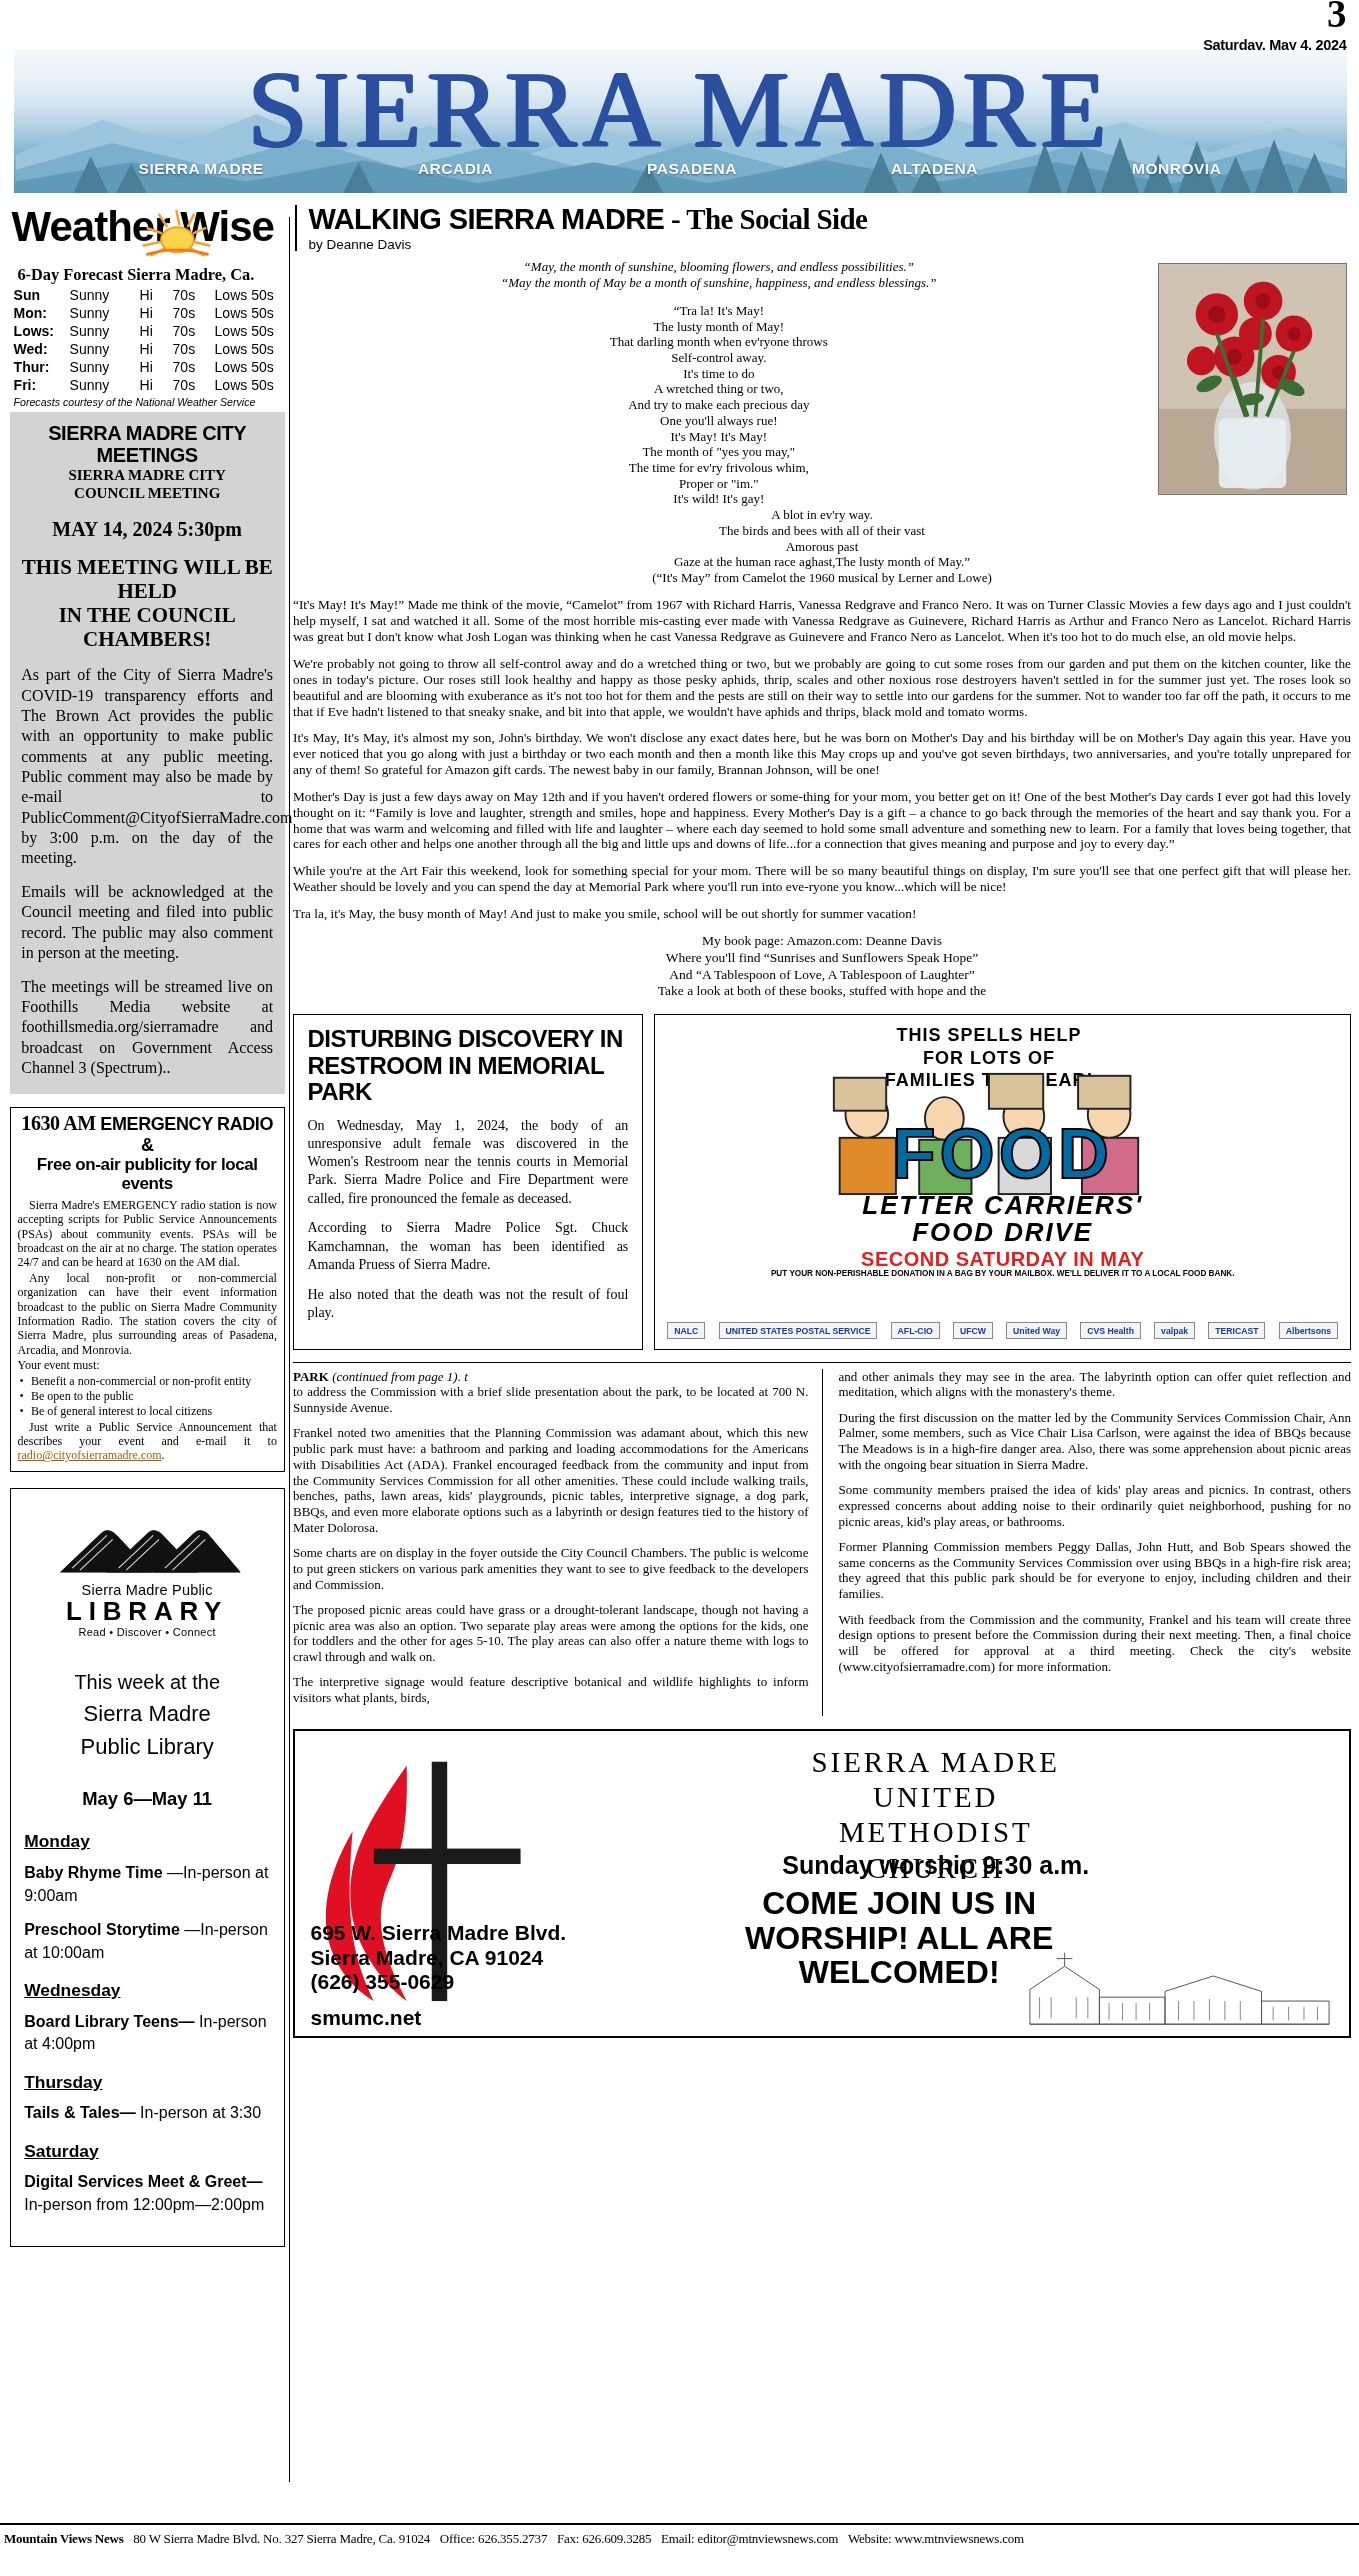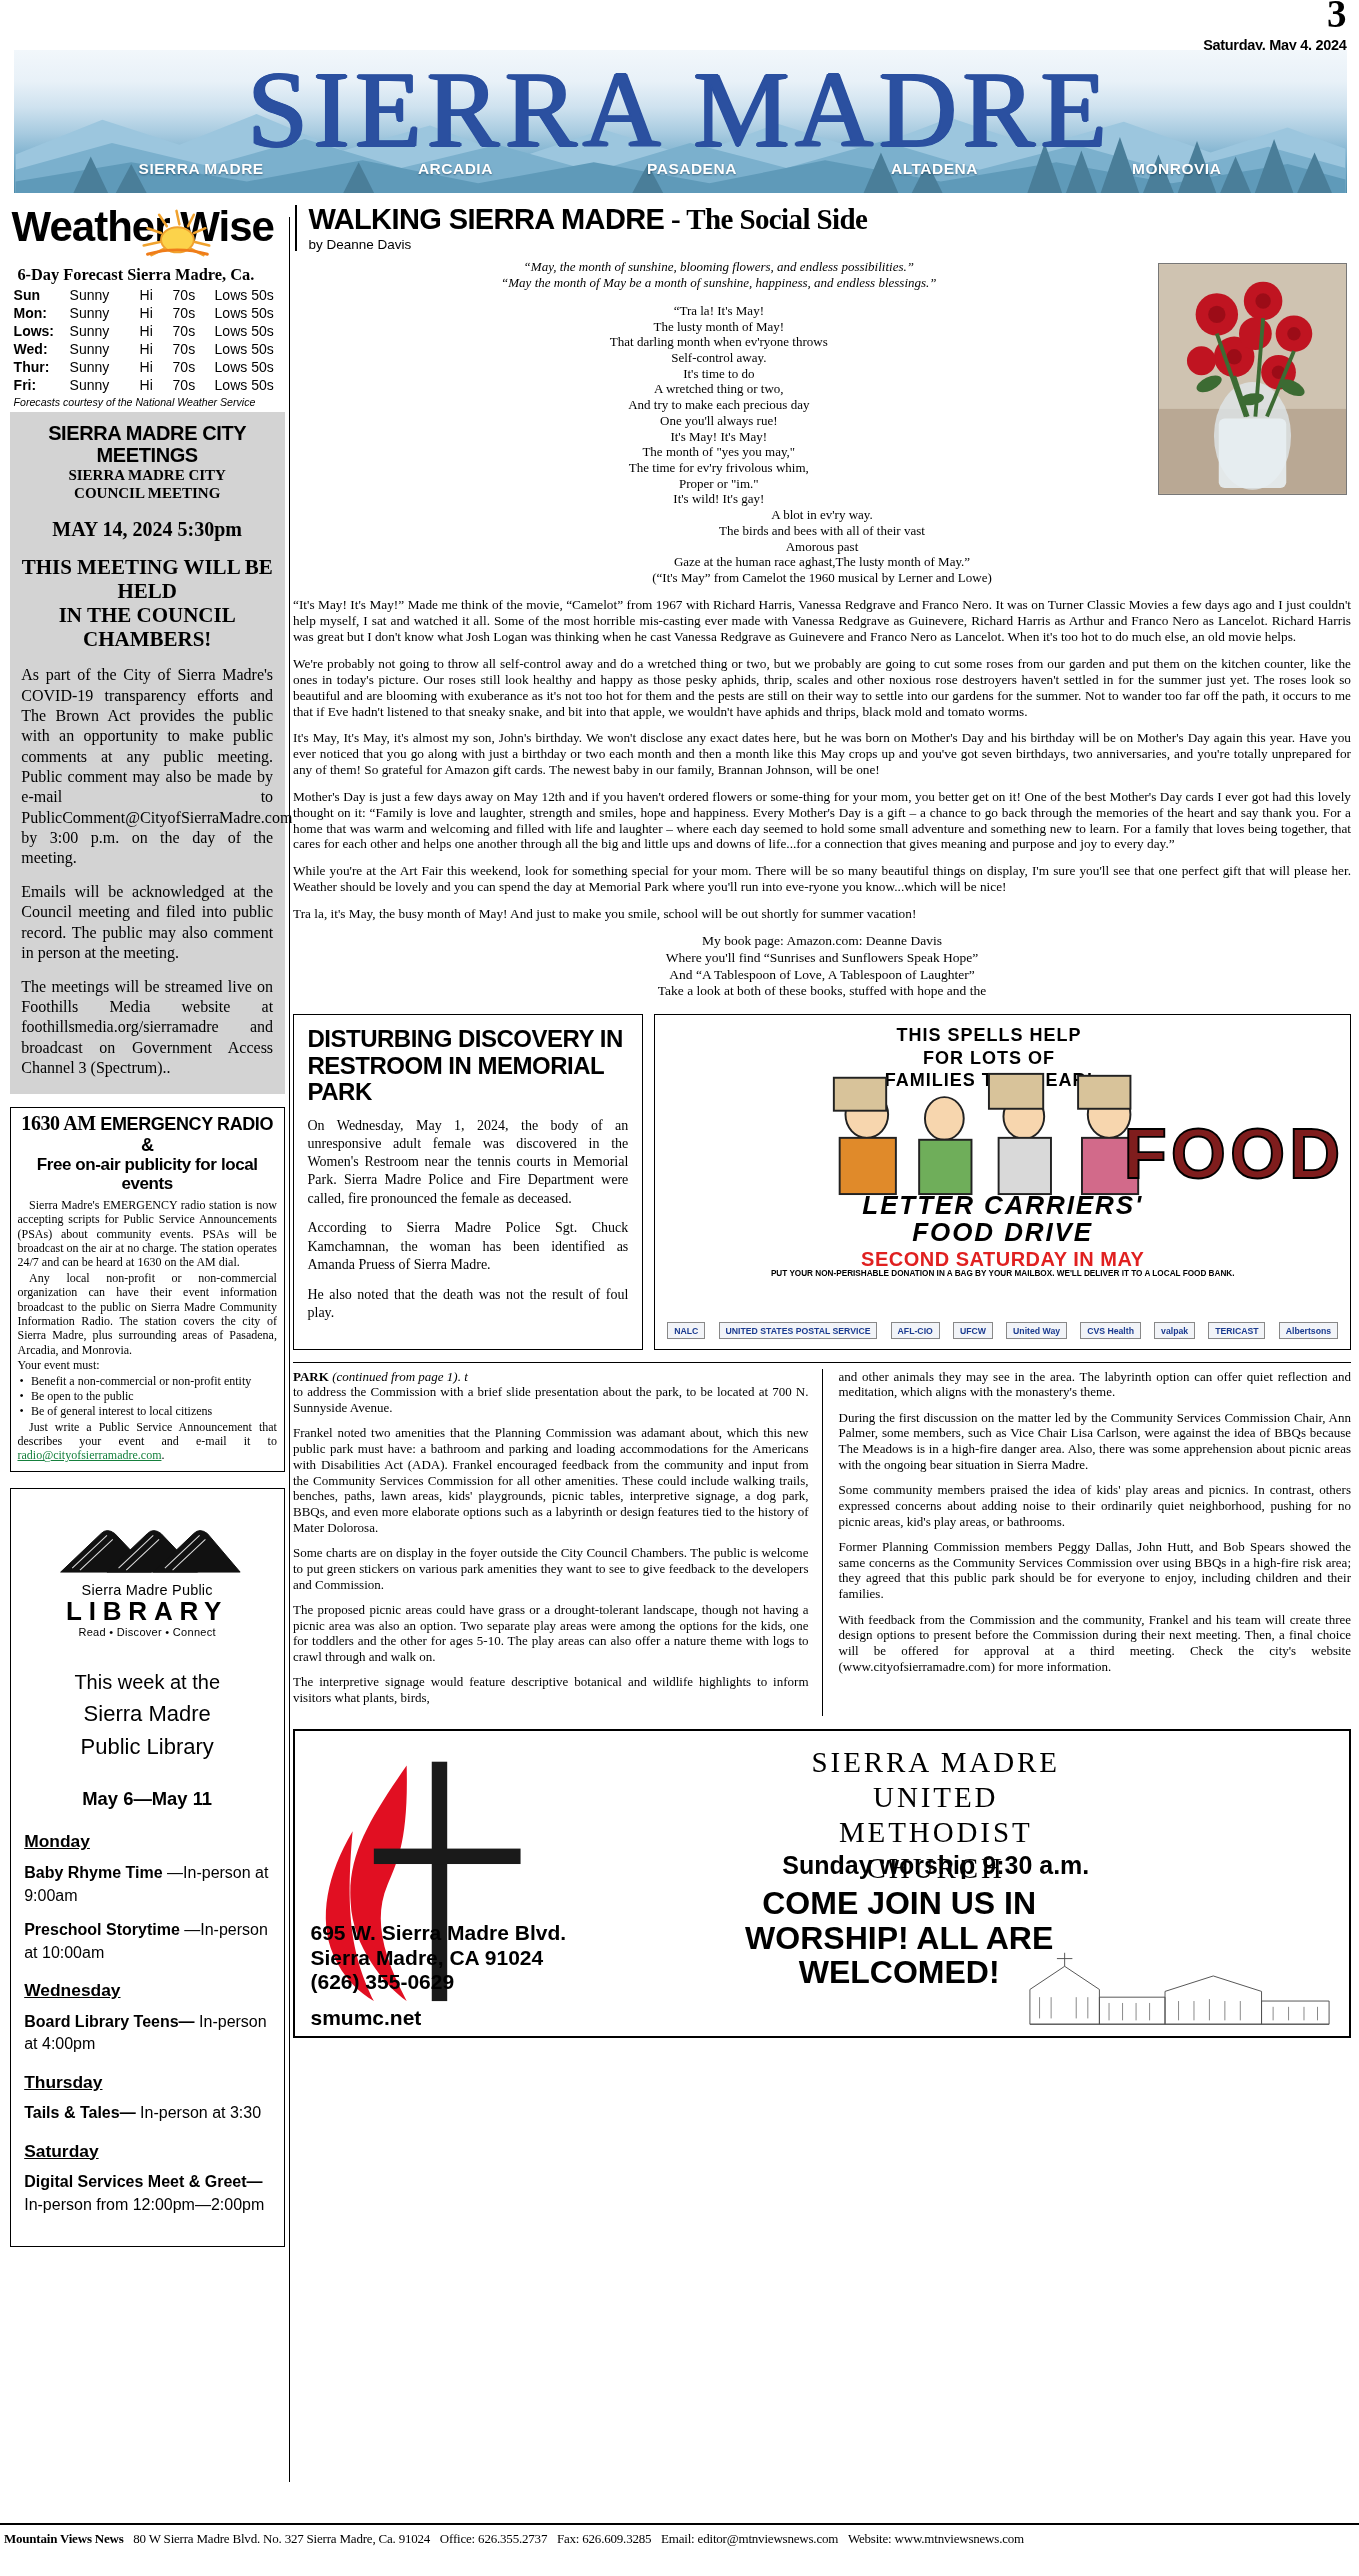--- a/index.html
+++ b/index.html
@@ -123,21 +123,21 @@
     font-size:17px; font-weight:bold; letter-spacing:-0.4px; line-height:1.15;
     margin-bottom:3.9px;
   }
   .rb-p { font-family:"Liberation Serif", serif; font-size:12px;
     text-align:justify; line-height:1.2; margin:0 0 1px 0; text-indent:11.6px; }
   .rb-p.noind { text-indent:0; }
   .rb-ul { margin:1px 0 1px 0; padding:0; list-style:none; }
   .rb-ul li { font-family:"Liberation Serif", serif; font-size:12px;
     line-height:1.25; padding-left:13.5px; position:relative; }
   .rb-ul li:before { content:"\2022"; position:absolute; left:1.9px; }
-  .rb-link { color:#15803d; text-decoration:underline; }
+  .rb-link { color:#a16207; text-decoration:underline; }
 
   
   .lib-box { border:1.4px solid #000; margin-top:15.5px; padding:15.5px 13.5px 17.4px 13.5px;
     text-align:center; }
   .lib-logo { width:205px; margin:13.5px auto 5.8px auto; }
   .lib-logo-name { font-family:"Liberation Sans", sans-serif; font-size:14.5px;
     letter-spacing:0.2px; margin-top:1.9px; }
   .lib-logo-word { font-family:"Liberation Sans", sans-serif; font-size:26px;
     font-weight:bold; letter-spacing:6.8px; line-height:1.06; }
   .lib-logo-tag { font-family:"Liberation Sans", sans-serif; font-size:11px;
@@ -190,23 +190,23 @@
     font-weight:bold; letter-spacing:-0.5px; line-height:1.1; margin-bottom:11.6px; }
   .dd-p { font-family:"Liberation Serif", serif; font-size:14px;
     text-align:justify; line-height:1.3; margin:0 0 11.6px 0; }
 
   
   .fd { position:relative; height:323px; background:#fff; overflow:hidden; }
   .fd-bubble { position:absolute; left:48%; top:3.9px; transform:translateX(-50%);
     width:222px; text-align:center;
     font-family:"Liberation Sans", sans-serif; font-size:18px; font-weight:bold;
     letter-spacing:1px; line-height:1.25; }
-  .fd-word { position:absolute; left:0; right:0; top:93px; text-align:right;
+  .fd-word { position:absolute; left:0; right:0; top:93px; text-align:center;
     font-family:"Liberation Sans", sans-serif; font-size:71px; font-weight:bold;
-    color:#7f1d1d; letter-spacing:3.9px;
+    color:#0369a1; letter-spacing:3.9px;
     -webkit-text-stroke:1.9px #000; }
   .fd-l1 { position:absolute; left:0; right:0; top:170px; text-align:center;
     font-family:"Liberation Sans", sans-serif; font-size:26px; font-weight:bold;
     font-style:italic; letter-spacing:1.9px; }
   .fd-l2 { position:absolute; left:0; right:0; top:197px; text-align:center;
     font-family:"Liberation Sans", sans-serif; font-size:26px; font-weight:bold;
     font-style:italic; letter-spacing:1.9px; }
   .fd-l3 { position:absolute; left:0; right:0; top:228px; text-align:center;
     font-family:"Liberation Sans", sans-serif; font-size:20px; font-weight:bold;
     color:#e02020; letter-spacing:0.5px; }

